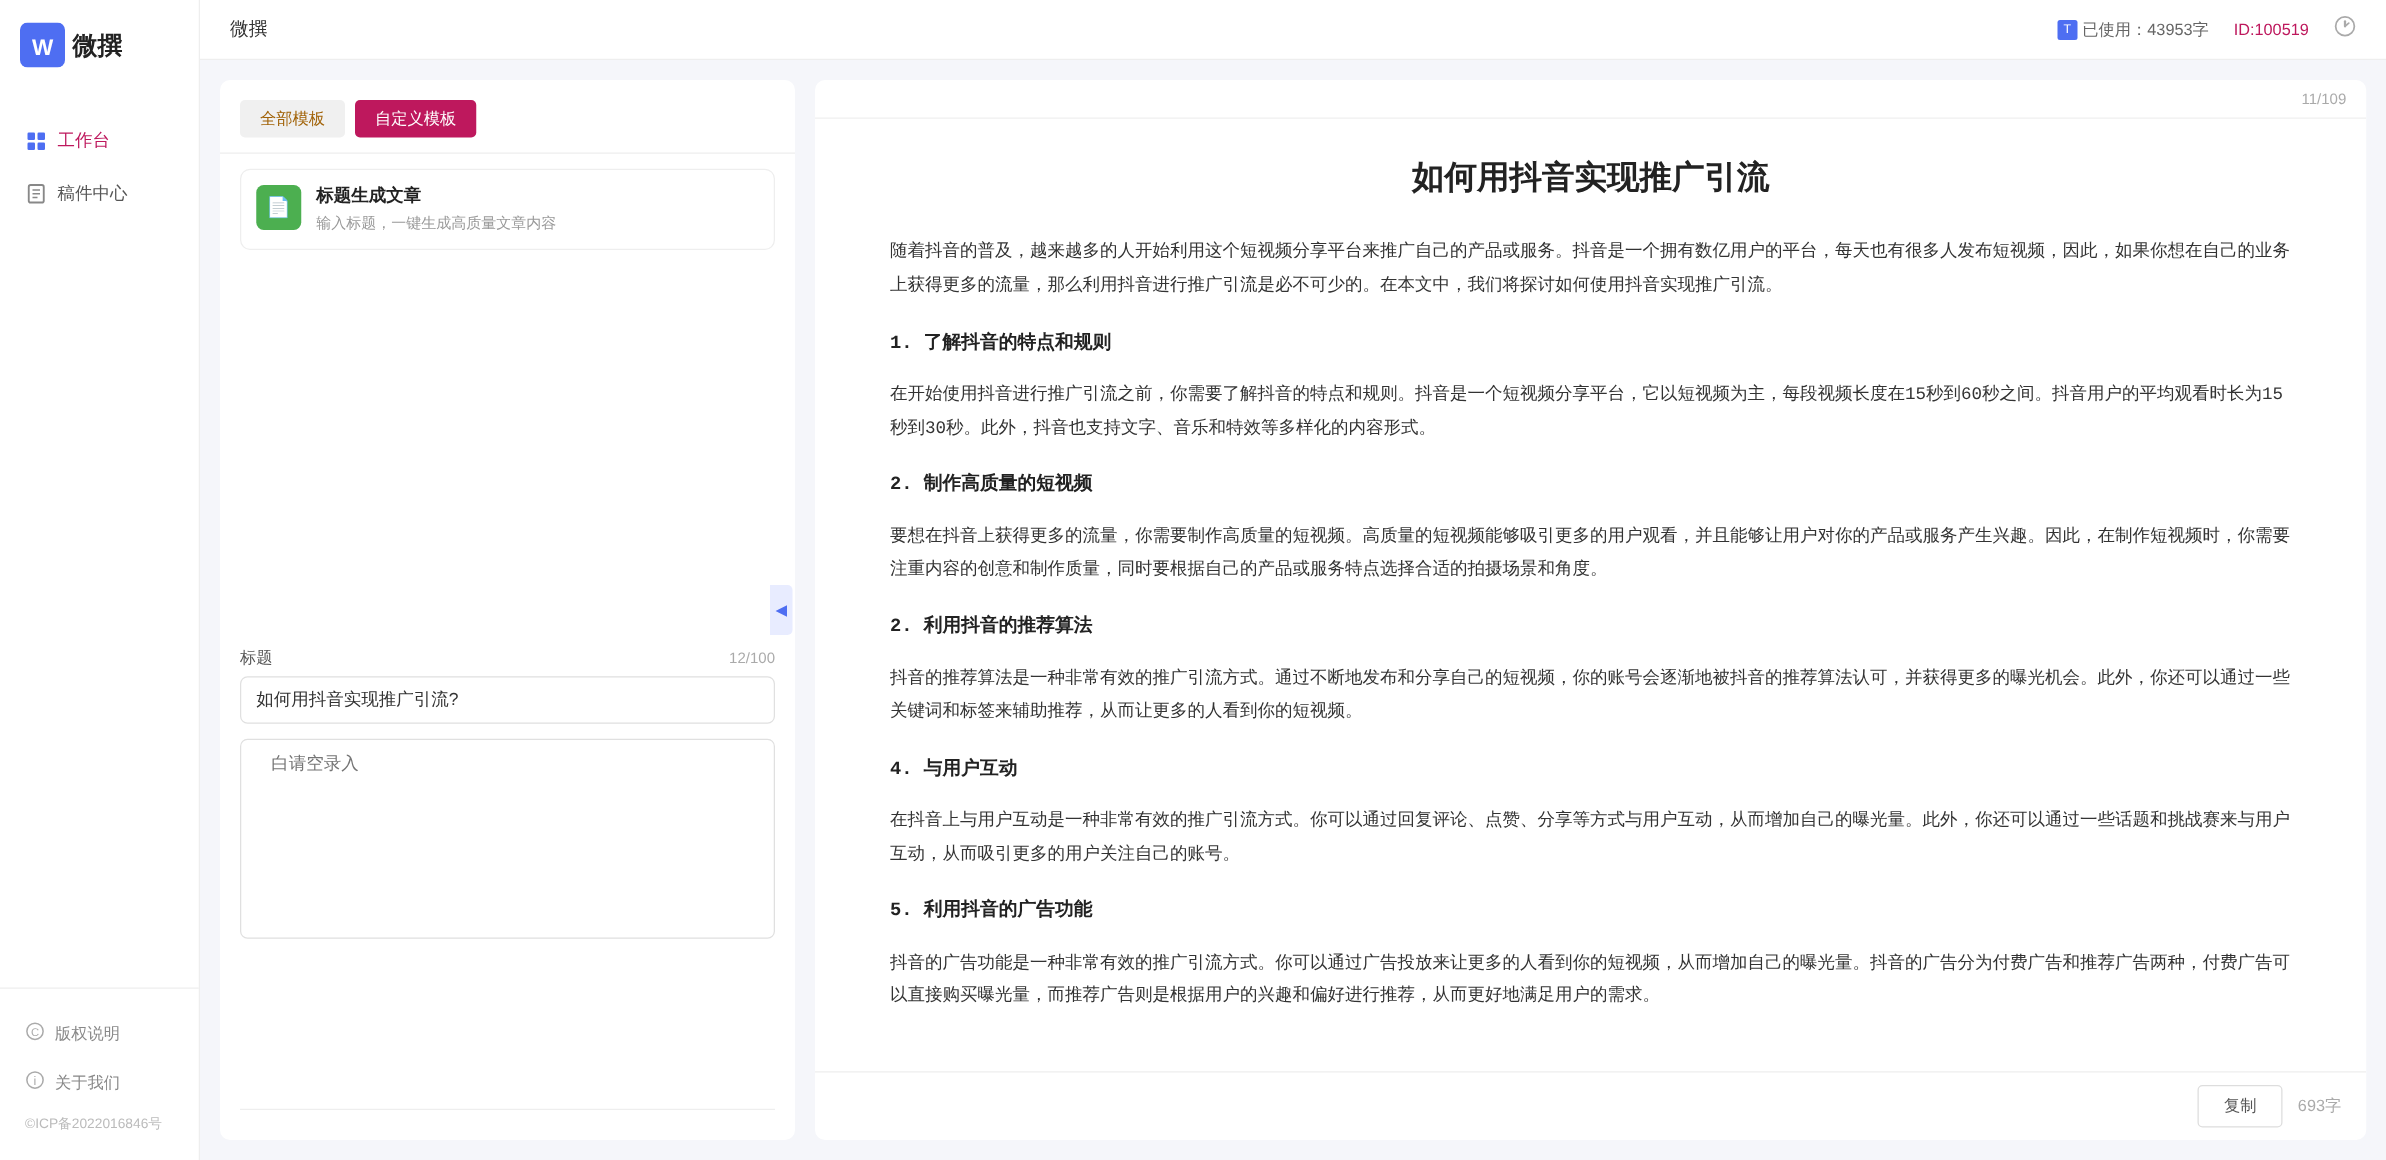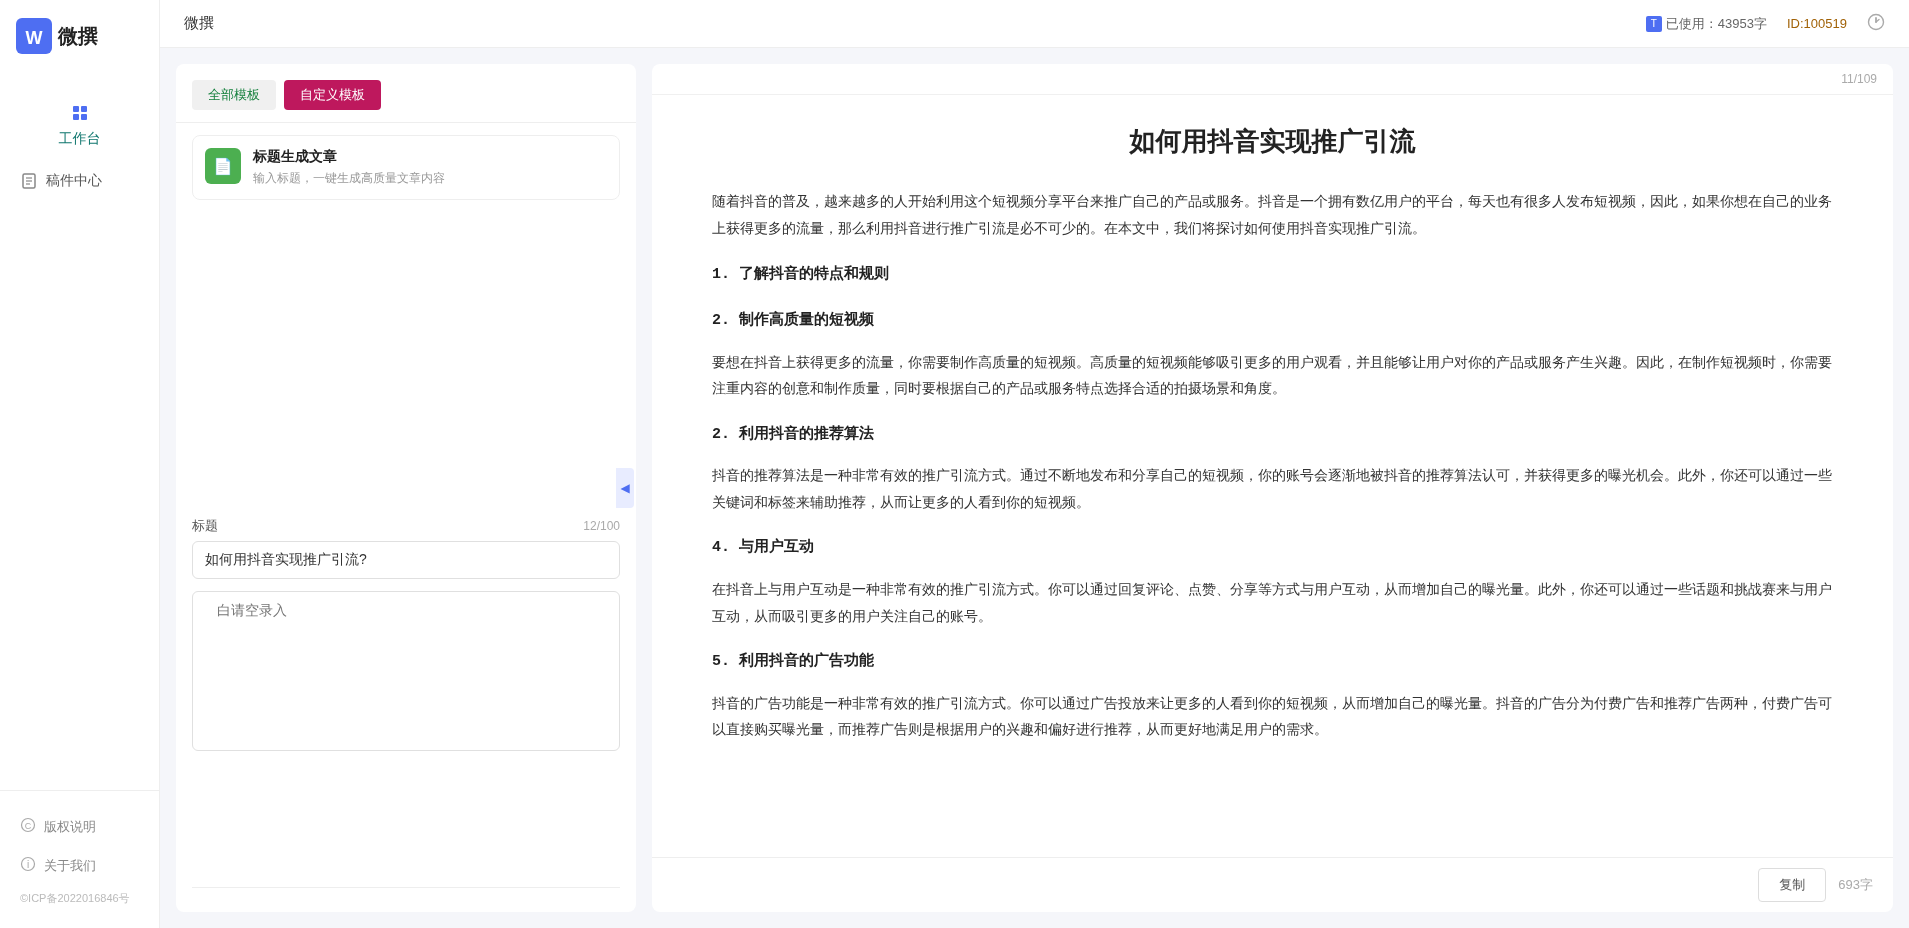--- a/index.html
+++ b/index.html
@@ -37,22 +37,21 @@
     .nav-item {
       display: flex;
       align-items: center;
       gap: 8px;
       padding: 12px 20px;
       cursor: pointer;
       color: #555;
       font-size: 14px;
     }
     .nav-item.active {
-      color: #0f766e;
-      flex-direction: column;
+      color: #be185d;
     }
     .nav-icon { width: 18px; height: 18px; display: flex; align-items: center; justify-content: center; }
 
     .sidebar-bottom {
       padding: 16px 0;
       border-top: 1px solid #eee;
     }
     .sidebar-bottom-item {
       display: flex;
       align-items: center;
@@ -107,21 +106,21 @@
       width: 16px;
       height: 16px;
       background: #4e6ef2;
       border-radius: 2px;
       display: flex;
       align-items: center;
       justify-content: center;
       color: white;
       font-size: 10px;
     }
-    .header-id { color: #a16207; }
+    .header-id { color: #be185d; }
     .logout-btn {
       cursor: pointer;
       color: #888;
       font-size: 16px;
     }
 
     
     .left-panel {
       width: 460px;
       background: #fff;
@@ -148,21 +147,21 @@
       border: none;
       background: transparent;
       color: #555;
     }
     .tab-btn.active {
       background: #be185d;
       color: #fff;
     }
     .tab-btn.inactive {
       background: #f0f0f0;
-      color: #15803d;
+      color: #a16207;
     }
 
     .template-list {
       padding: 12px 16px;
       overflow-y: auto;
       flex: 1;
     }
     .template-card {
       display: flex;
       align-items: flex-start;
@@ -499,20 +498,21 @@
         <span>11/109</span>
       </div>
 
       <div class="article-content">
         <h1 class="article-title">如何用抖音实现推广引流</h1>
 
         <div class="article-body">
           <p>随着抖音的普及，越来越多的人开始利用这个短视频分享平台来推广自己的产品或服务。抖音是一个拥有数亿用户的平台，每天也有很多人发布短视频，因此，如果你想在自己的业务上获得更多的流量，那么利用抖音进行推广引流是必不可少的。在本文中，我们将探讨如何使用抖音实现推广引流。</p>
 
           <p class="article-section-title">1.  了解抖音的特点和规则</p>
+          <p>在开始使用抖音进行推广引流之前，你需要了解抖音的特点和规则。抖音是一个短视频分享平台，它以短视频为主，每段视频长度在15秒到60秒之间。抖音用户的平均观看时长为15秒到30秒。此外，抖音也支持文字、音乐和特效等多样化的内容形式。</p>
 
           <p class="article-section-title">2.  制作高质量的短视频</p>
           <p>要想在抖音上获得更多的流量，你需要制作高质量的短视频。高质量的短视频能够吸引更多的用户观看，并且能够让用户对你的产品或服务产生兴趣。因此，在制作短视频时，你需要注重内容的创意和制作质量，同时要根据自己的产品或服务特点选择合适的拍摄场景和角度。</p>
 
           <p class="article-section-title">2.  利用抖音的推荐算法</p>
           <p>抖音的推荐算法是一种非常有效的推广引流方式。通过不断地发布和分享自己的短视频，你的账号会逐渐地被抖音的推荐算法认可，并获得更多的曝光机会。此外，你还可以通过一些关键词和标签来辅助推荐，从而让更多的人看到你的短视频。</p>
 
           <p class="article-section-title">4.  与用户互动</p>
           <p>在抖音上与用户互动是一种非常有效的推广引流方式。你可以通过回复评论、点赞、分享等方式与用户互动，从而增加自己的曝光量。此外，你还可以通过一些话题和挑战赛来与用户互动，从而吸引更多的用户关注自己的账号。</p>
 

